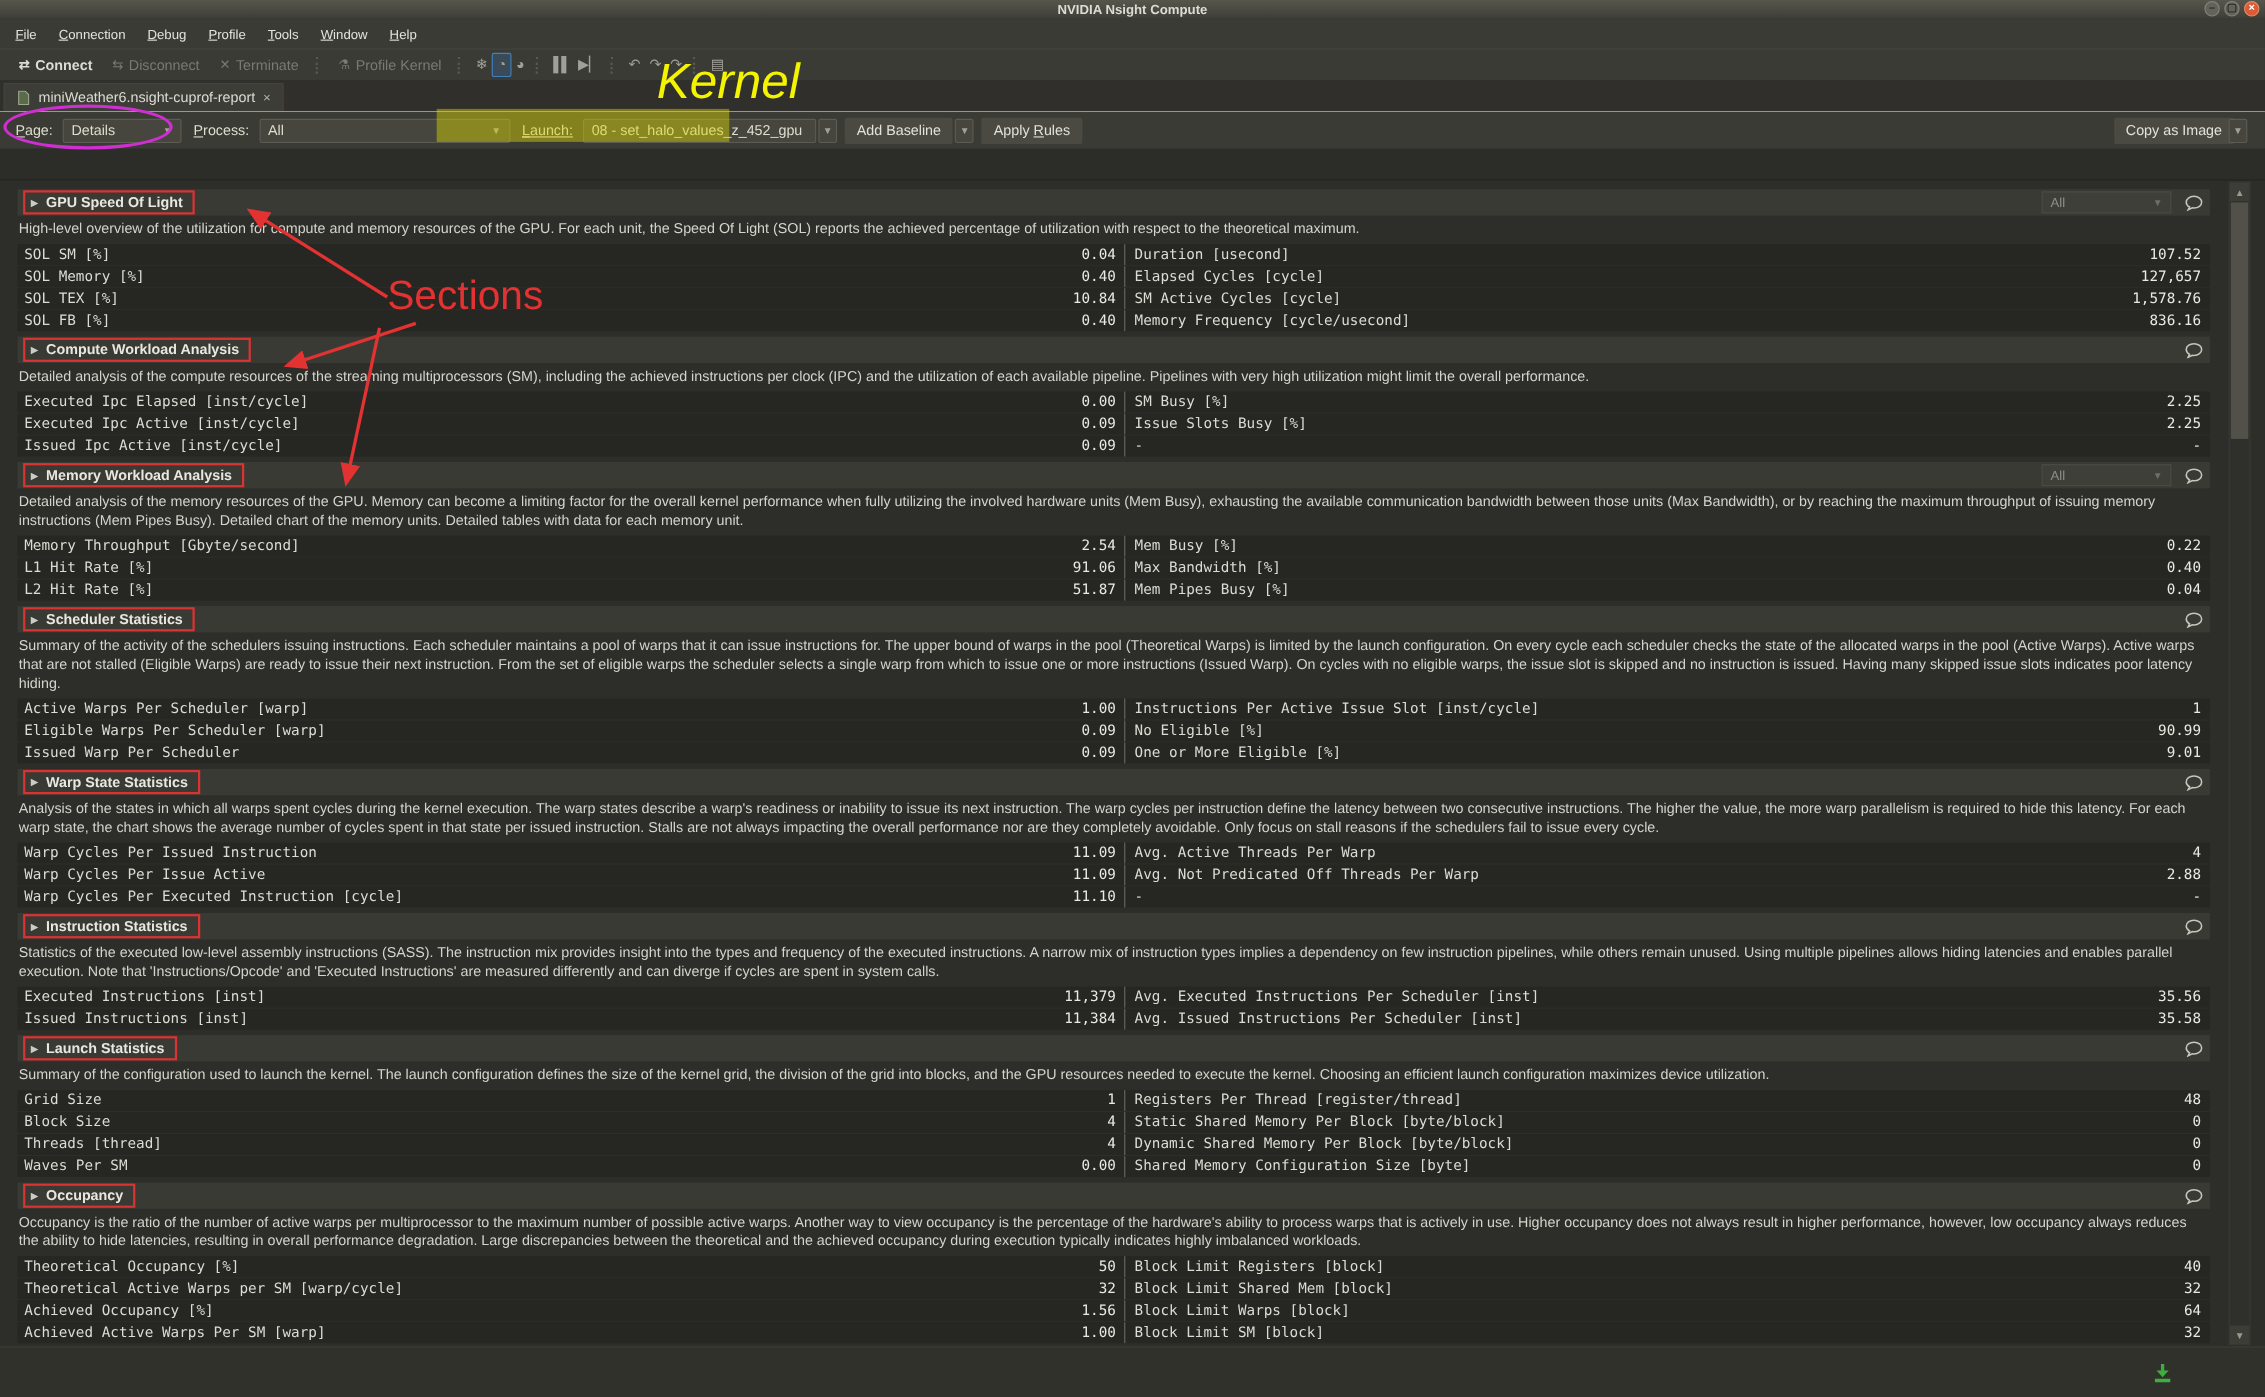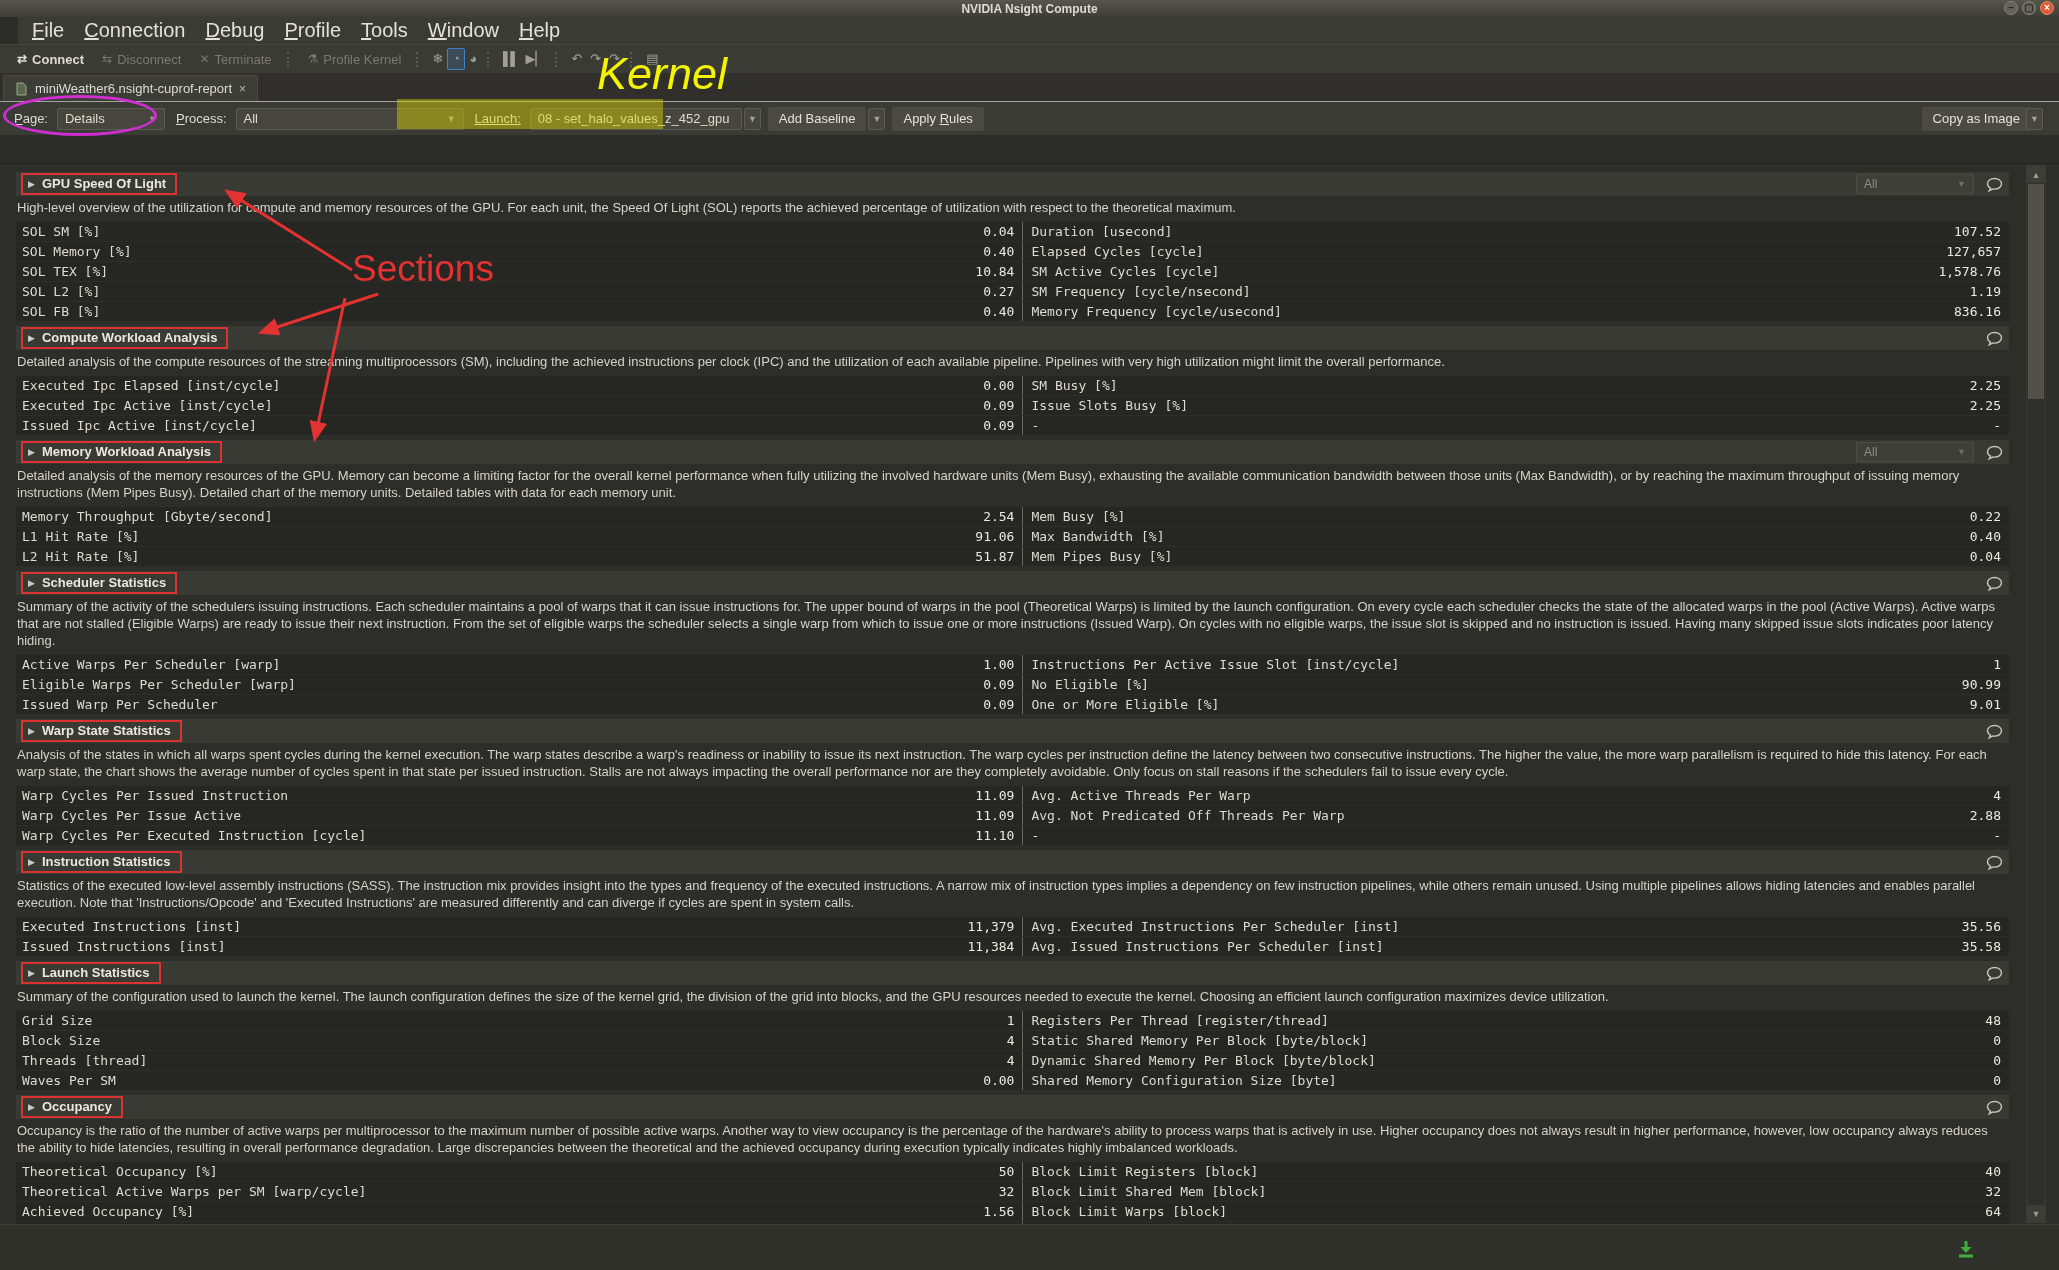--- a/index.html
+++ b/index.html
@@ -11,21 +11,21 @@
   .titlebar{height:17px;background:linear-gradient(#56564c,#3e3e38);
     display:flex;align-items:center;justify-content:center;
     color:#dcdcd4;font-size:12px;font-weight:bold;position:relative;}
   .winbtns{position:absolute;right:5px;top:1px;display:flex;gap:4px;}
   .winbtn{width:14px;height:14px;border-radius:50%;background:#63635a;border:1px solid #82827a;
     color:#2b2b26;font-size:10px;line-height:12px;text-align:center;box-sizing:border-box;}
   .winbtn.close{background:#d95b38;border-color:#e58a62;color:#fff;}
 
   
   .menubar{height:27px;background:#3b3b36;display:flex;align-items:center;
-    padding-left:4px;color:#e2e2da;font-size:20px;margin-left:18px;}
+    padding-left:4px;color:#e2e2da;font-size:12px;}
   .menu-item{padding:3px 10px;}
   .menu-item::first-letter{text-decoration:underline;}
 
   
   .toolbar{height:28px;background:#3b3b36;border-top:1px solid #46463f;display:flex;
     align-items:center;font-size:13px;padding-left:8px;color:#dcdcd4;}
   .tb-btn{display:flex;align-items:center;gap:5px;padding:0 9px;font-weight:bold;}
   .tb-btn.disabled{color:#7a7a72;font-weight:normal;}
   .tb-glyph{font-size:12px;}
   .tb-sep{width:4px;height:15px;border-left:2px dotted #5a5a52;margin:0 6px;}
@@ -280,30 +280,20 @@
               <span class="tname">SOL TEX [%]</span>
               <span class="tval">10.84</span>
             </div>
             <div class="cell-r">
               <span class="tname">SM Active Cycles [cycle]</span>
               <span class="tval">1,578.76</span>
             </div>
           </div>
           <div class="trow">
             <div class="cell-l">
-              <span class="tname">SOL L2 [%]</span>
-              <span class="tval">0.27</span>
-            </div>
-            <div class="cell-r">
-              <span class="tname">SM Frequency [cycle/nsecond]</span>
-              <span class="tval">1.19</span>
-            </div>
-          </div>
-          <div class="trow">
-            <div class="cell-l">
               <span class="tname">SOL FB [%]</span>
               <span class="tval">0.40</span>
             </div>
             <div class="cell-r">
               <span class="tname">Memory Frequency [cycle/usecond]</span>
               <span class="tval">836.16</span>
             </div>
           </div>
         </div>
       </div>

